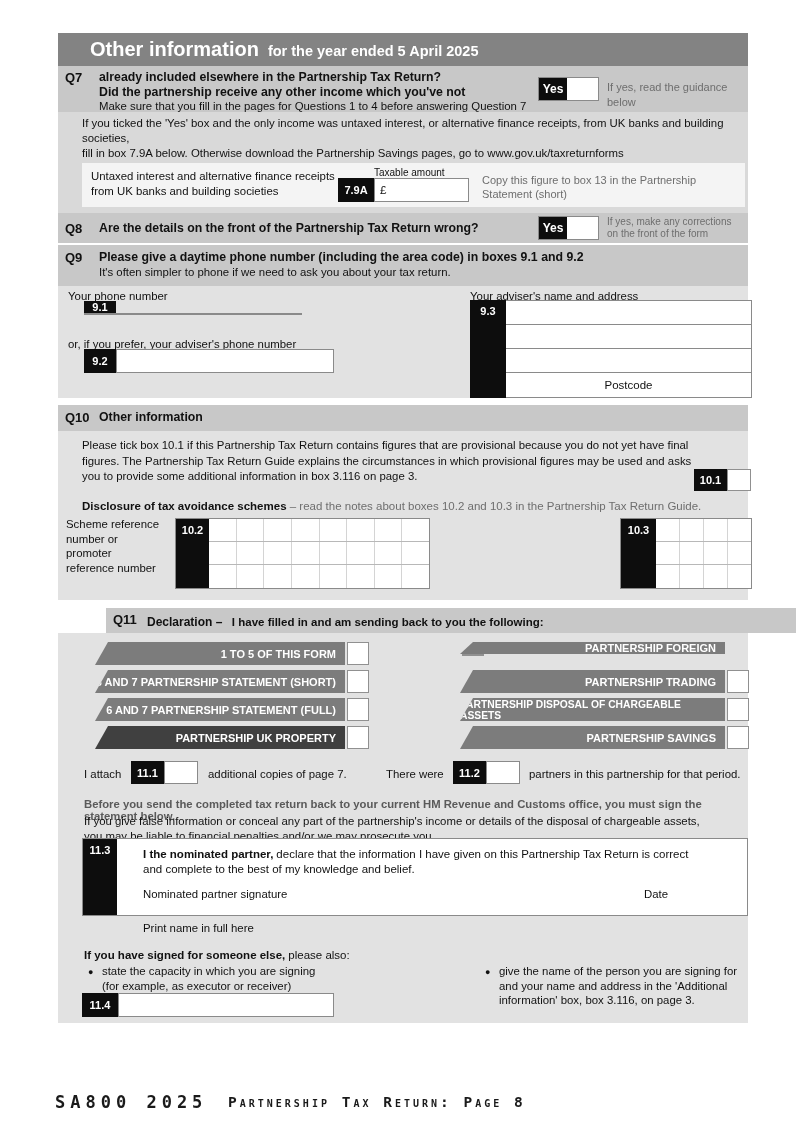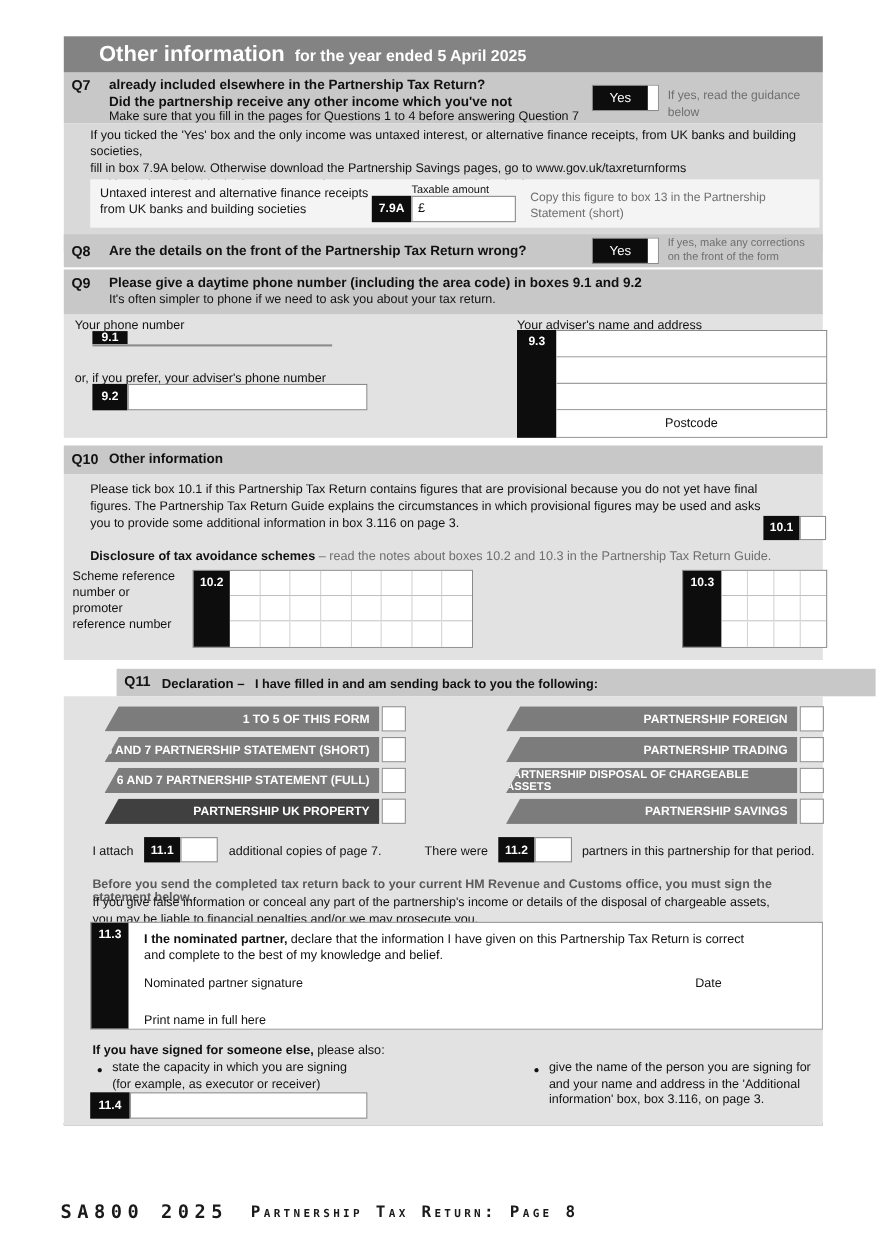--- a/index.html
+++ b/index.html
@@ -15,21 +15,21 @@
   .hd .t1 { font-size:20px; font-weight:bold; }
   .hd .t2 { font-size:14.5px; font-weight:bold; margin-left:9px; padding-top:3px; }
 
   .qnum { position:absolute; left:7px; font-weight:bold; font-size:13px; }
   .bold-line { font-weight:bold; font-size:12.3px; line-height:14.5px; }
   .reg-line { font-size:11.4px; line-height:14.5px; }
   .gray { color:#6e6e6e; }
 
   
   .yes { position:absolute; display:flex; width:61px; height:24px; border:1px solid #8a8a8a; background:#fff; }
-  .yes .yl { width:50px; background:#0d0d0d; color:#fff; font-weight:normal; font-size:12px;
+  .yes .yl { width:28px; background:#0d0d0d; color:#fff; font-weight:bold; font-size:12px;
              display:flex; align-items:center; justify-content:center; }
   .yes .yc { flex:1; background:#fff; }
 
   
   .fbox { position:absolute; display:flex; }
   .bn { background:#0d0d0d; color:#fff; font-weight:bold; font-size:11px;
         display:flex; align-items:center; justify-content:center; }
   .inp { background:#fff; border:1px solid #8a8a8a; display:flex; align-items:center;
          padding-left:5px; font-size:11.5px; }
 
@@ -69,21 +69,21 @@
   .att { position:absolute; display:flex; align-items:stretch; height:23px; }
   .att .bar { background:#7c7c7c; color:#fff; font-weight:bold; font-size:11px;
               display:flex; align-items:center; justify-content:flex-end; padding-right:9px;
               clip-path:polygon(13px 0, 100% 0, 100% 100%, 0 100%); }
   .att .bar.dark { background:#404040; }
   .att .cb { width:22px; background:#fff; border:1px solid #909090; margin-left:2px; }
 
   .cbx { background:#fff; border:1px solid #909090; }
 
   
-  .decl { position:absolute; left:24px; top:205px; width:666px; height:98px; display:flex; border:1px solid #8a8a8a; background:#fff; }
+  .decl { position:absolute; left:24px; top:205px; width:666px; height:78px; display:flex; border:1px solid #8a8a8a; background:#fff;gap:12px; }
   .decl .bcol { width:34px; background:#0d0d0d; color:#fff; font-weight:bold; font-size:11px; text-align:center; padding-top:5px; }
   .decl .body { position:relative; flex:1; background:#fff; }
 
   .bullet { font-size:9px; }
 
   .footer-left { position:absolute; left:55px; top:1092px; font-family:"DejaVu Sans Mono", monospace;
                  font-size:17px; font-weight:bold; letter-spacing:5px; color:#1a1a1a; }
   .footer-right { position:absolute; left:228px; top:1094px; font-family:"DejaVu Sans Mono", monospace;
                   font-size:14.5px; font-weight:bold; letter-spacing:3px; font-variant:small-caps; color:#1a1a1a; }
 </style>
@@ -288,21 +288,21 @@
       </div>
       <div class="att" style="left:37px; top:65px;">
         <div class="bar" style="width:250px;">6 AND 7 PARTNERSHIP STATEMENT (FULL)</div>
         <div class="cb"></div>
       </div>
       <div class="att" style="left:37px; top:93px;">
         <div class="bar dark" style="width:250px;">PARTNERSHIP UK PROPERTY</div>
         <div class="cb"></div>
       </div>
 
-      <div class="att" style="left:402px; top:9px;">
+      <div class="att" style="left:402px; top:9px;flex-direction:column;">
         <div class="bar" style="width:265px;">PARTNERSHIP FOREIGN</div>
         <div class="cb"></div>
       </div>
       <div class="att" style="left:402px; top:37px;">
         <div class="bar" style="width:265px;">PARTNERSHIP TRADING</div>
         <div class="cb"></div>
       </div>
       <div class="att" style="left:402px; top:65px;">
         <div class="bar" style="width:265px; font-size:10.3px;">PARTNERSHIP DISPOSAL OF CHARGEABLE ASSETS</div>
         <div class="cb"></div>

